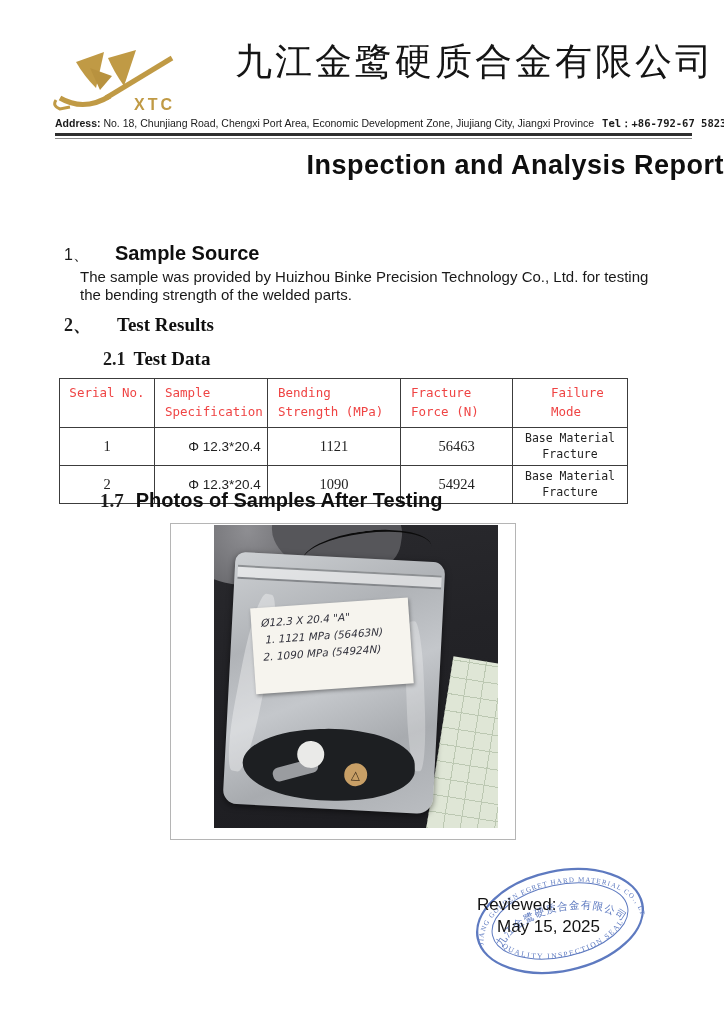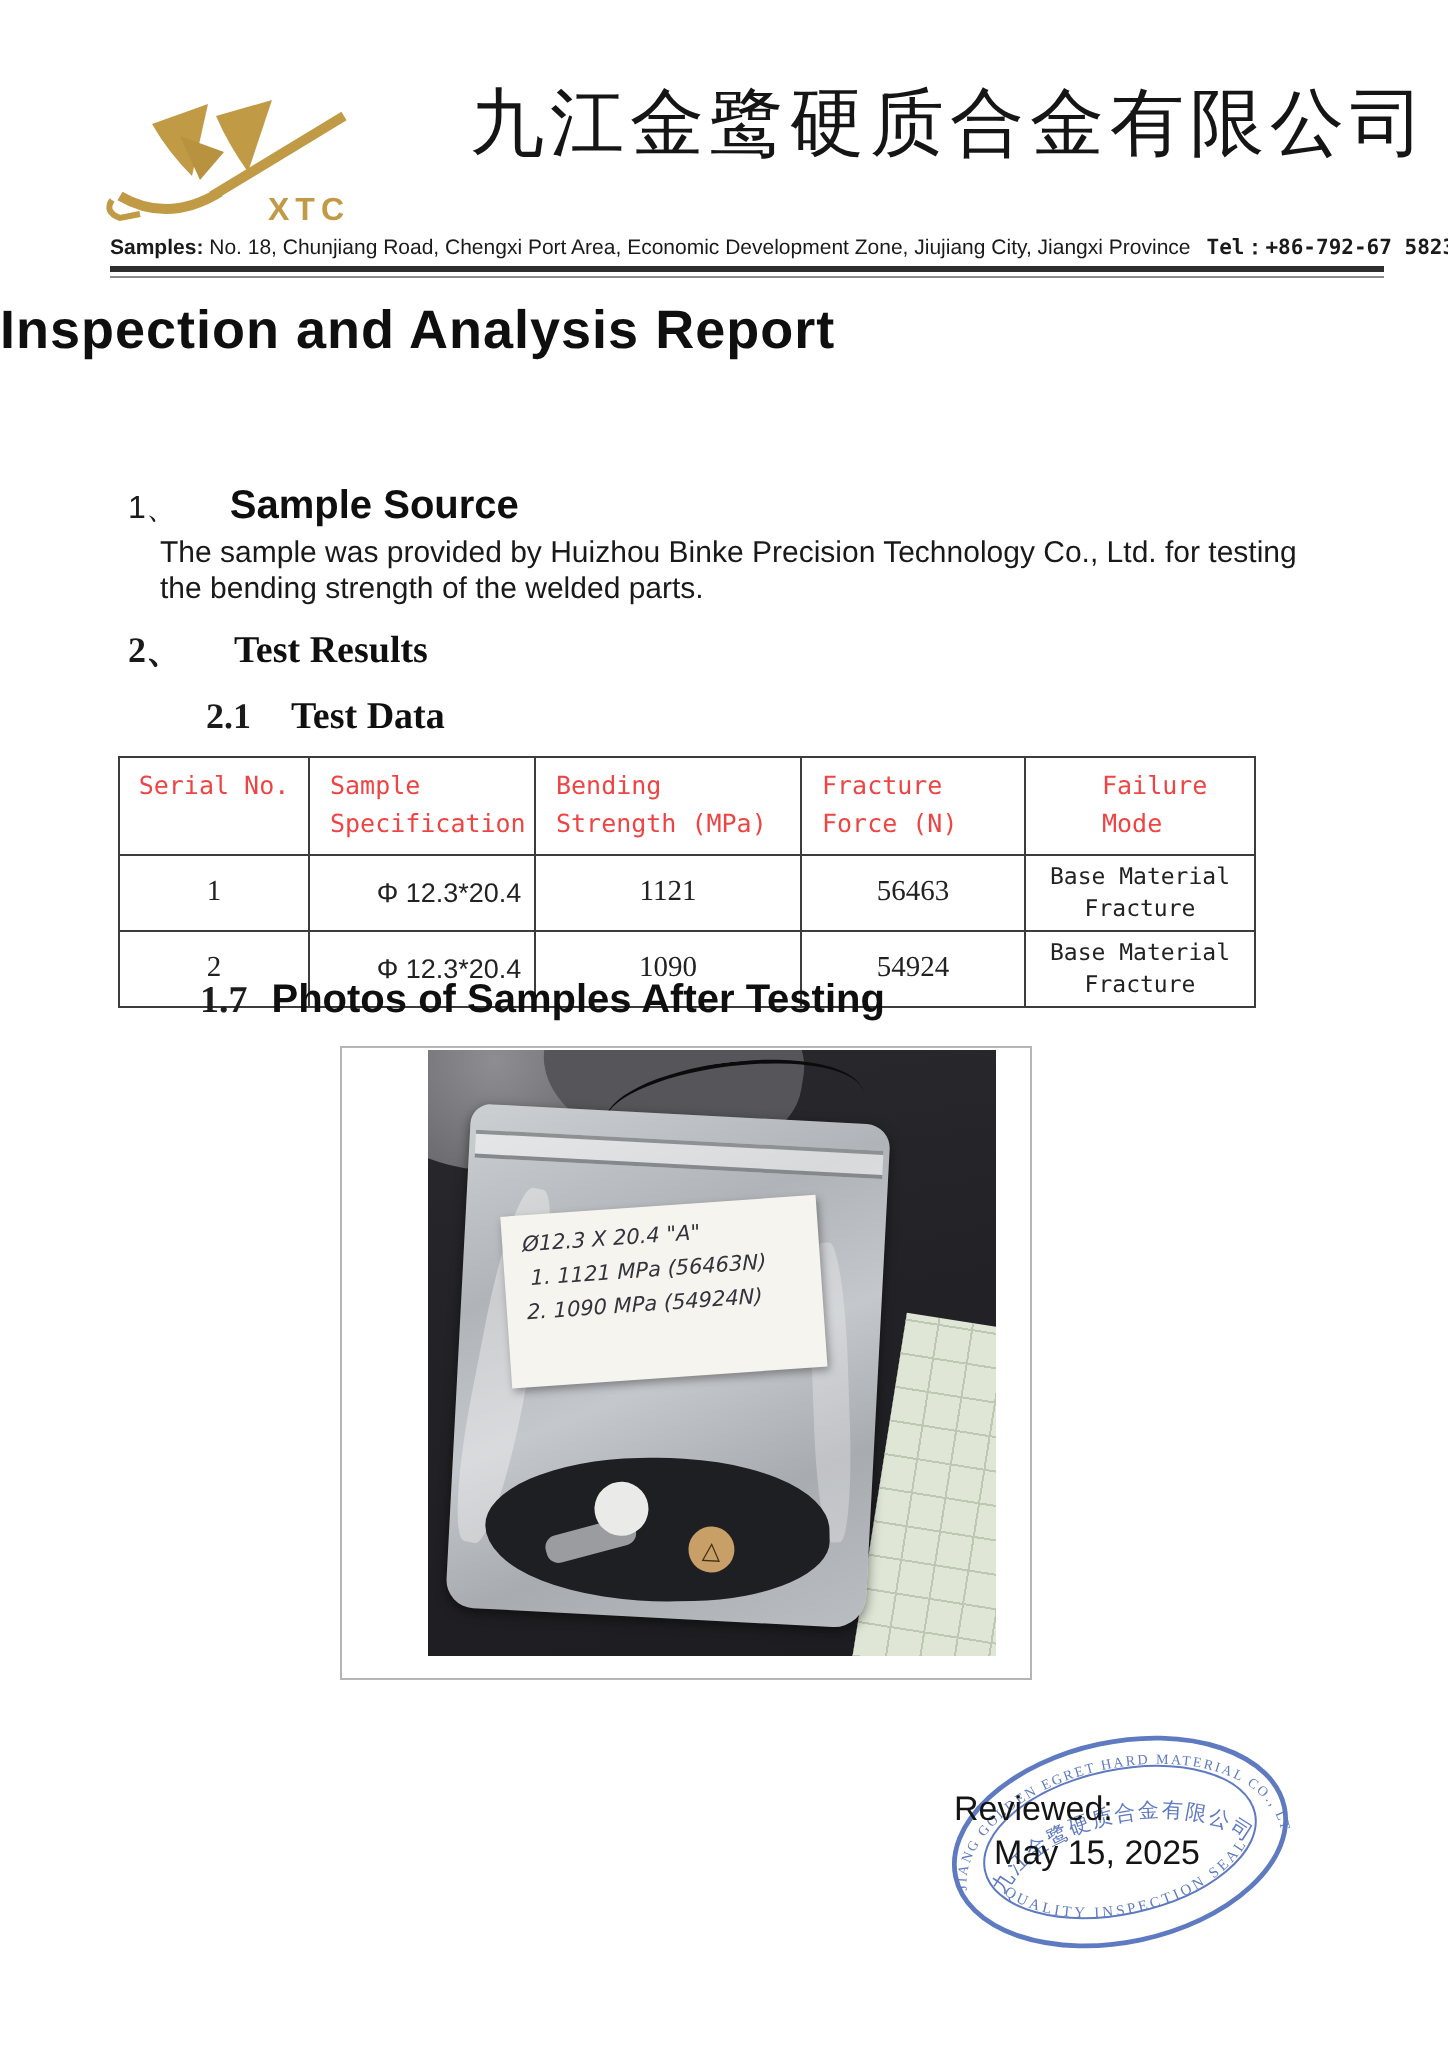--- a/index.html
+++ b/index.html
@@ -14,31 +14,31 @@
   .company-en{font-size:19px;font-weight:700;letter-spacing:.3px;word-spacing:7px;margin-top:4px;
               color:#111;white-space:nowrap;}
   .address-row{position:absolute;left:55px;top:117px;width:637px;font-size:10.5px;color:#1a1a1a;
                white-space:nowrap;}
   .address-row b{font-weight:700;}
   .tel{font-weight:700;margin-left:8px;font-family:"DejaVu Sans Mono",monospace;font-size:10.5px;}
   .rule-thick{position:absolute;left:55px;top:133px;width:637px;height:3px;background:#2e2e2e;}
   .rule-thin{position:absolute;left:55px;top:138px;width:637px;height:1px;background:#8a8a8a;}
 
   
-  .report-title{position:absolute;left:0;top:150px;width:724px;text-align:left;
+  .report-title{position:absolute;left:0;top:150px;width:724px;text-align:right;
                 font-size:27px;font-weight:700;letter-spacing:.5px;color:#0f0f0f;}
   .sec-row{position:absolute;display:flex;align-items:baseline;}
   .sec1{left:64px;top:242px;gap:26px;}
   .sec-num{font-size:16px;color:#1a1a1a;}
   .sec-head-sans{font-size:20px;font-weight:700;color:#0f0f0f;}
   .para{position:absolute;left:80px;top:268px;width:592px;font-size:15px;line-height:1.2;color:#191919;}
   .sec2{left:64px;top:313px;gap:26px;font-family:"Liberation Serif",serif;}
   .sec2 .sec-num{font-family:"Liberation Serif",serif;font-weight:700;font-size:18px;}
   .sec-head-serif{font-family:"Liberation Serif",serif;font-size:19px;font-weight:700;color:#0f0f0f;}
-  .sub21{left:103px;top:348px;gap:20px;}
+  .sub21{left:103px;top:348px;gap:8px;}
   .sub21 .num{font-family:"Liberation Serif",serif;font-weight:700;font-size:18px;}
   .sub22{left:100px;top:489px;gap:12px;align-items:baseline;}
   .sub22 .num{font-family:"Liberation Serif",serif;font-weight:700;font-size:19px;}
 
   
   table.data{position:absolute;left:59px;top:378px;width:568px;border-collapse:collapse;
              table-layout:fixed;}
   table.data th,table.data td{border:1px solid #3c3c3c;white-space:pre-line;}
   table.data th{font-family:"DejaVu Sans Mono",monospace;font-weight:400;font-size:12.5px;
                 line-height:1.55;text-align:left;vertical-align:top;padding:4px 4px 4px 10px;
@@ -108,21 +108,21 @@
     <path d="M26 16 L 54 6 L 46 42 Q 34 30 26 16 Z" fill="#c09a45"></path>
     <path d="M58 12 L 86 4 L 74 40 Q 64 26 58 12 Z" fill="#c09a45"></path>
     <path d="M40 22 L 62 30 L 50 44 Z" fill="#b8923f"></path>
     <text x="84" y="64" font-family="Liberation Sans, sans-serif" font-size="16" font-weight="bold" letter-spacing="3" fill="#c09a45">XTC</text>
   </svg>
 
   <div class="company-block">
     <div class="company-cn">九江金鹭硬质合金有限公司</div>
   </div>
 
-  <div class="address-row"><b>Samples:</b><span> No. 18, Chunjiang Road, Chengxi Port Area, Economic Development Zone, Jiujiang City, Jiangxi Province</span><span class="tel">Tel：+86-792-67 5823 8</span></div>
+  <div class="address-row"><b>Address:</b><span> No. 18, Chunjiang Road, Chengxi Port Area, Economic Development Zone, Jiujiang City, Jiangxi Province</span><span class="tel">Tel：+86-792-67 5823 8</span></div>
   <div class="rule-thick"></div>
   <div class="rule-thin"></div>
 
   <div class="report-title">Inspection and Analysis Report</div>
 
   <div class="sec-row sec1">
     <span class="sec-num">1、</span>
     <span class="sec-head-sans">Sample Source</span>
   </div>
   <div class="para">The sample was provided by Huizhou Binke Precision Technology Co., Ltd. for testing the bending strength of the welded parts.</div>

